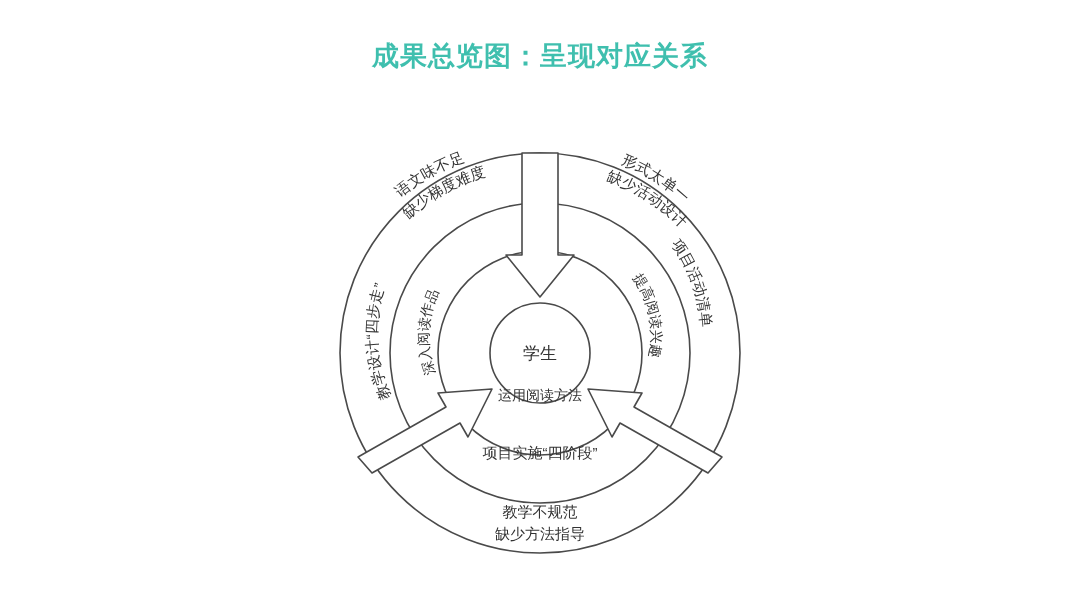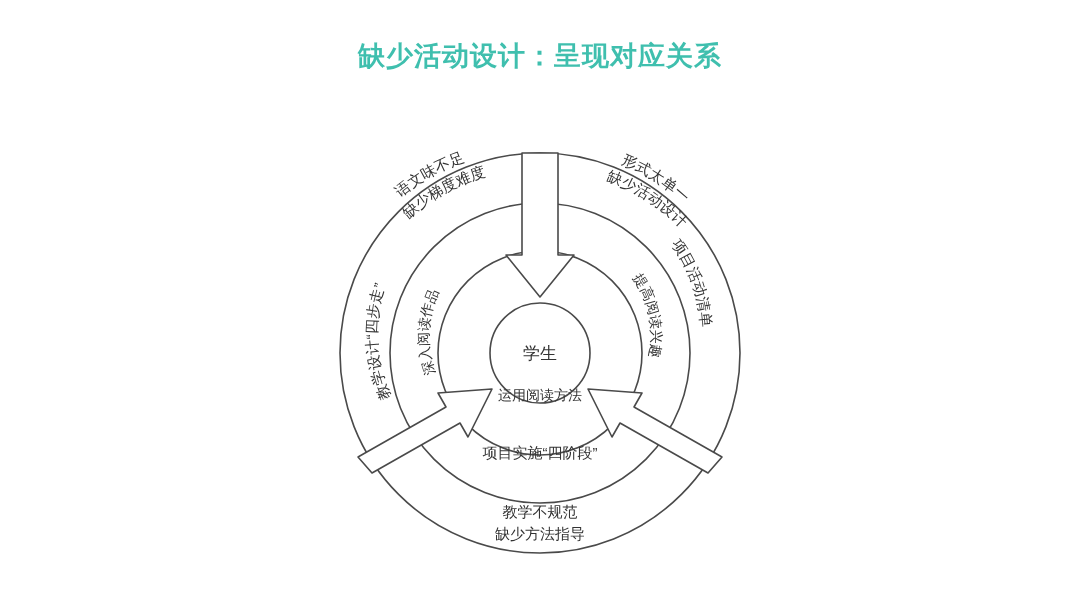--- a/index.html
+++ b/index.html
@@ -48,21 +48,21 @@
   .label-outer { font-size: 15px; }
   .label-mid   { font-size: 15px; }
   .label-inner { font-size: 14px; }
   .label-center{ font-size: 17px; }
 </style>
 </head>
 <body>
 
 <div id="slide">
 
-  <div id="page-title">缺少活动设计：呈现对应关系</div>
+  <div id="page-title">成果总览图：呈现对应关系</div>
 
   <div id="diagram-wrap">
     <svg id="diagram-svg" width="480" height="440" viewBox="0 0 480 440">
 
       <defs>
 
         <path id="arcOuterLeft" d="M 95.0 67.0 A 200 200 0 0 1 168.0 25.5" fill="none"></path>
         <path id="arcOuterRight" d="M 316.0 27.0 A 200 200 0 0 1 386.0 70.0" fill="none"></path>
 
         <path id="arcMidLeft" d="M 118.0 302.0 A 150 150 0 0 1 128.0 86.0" fill="none"></path>

